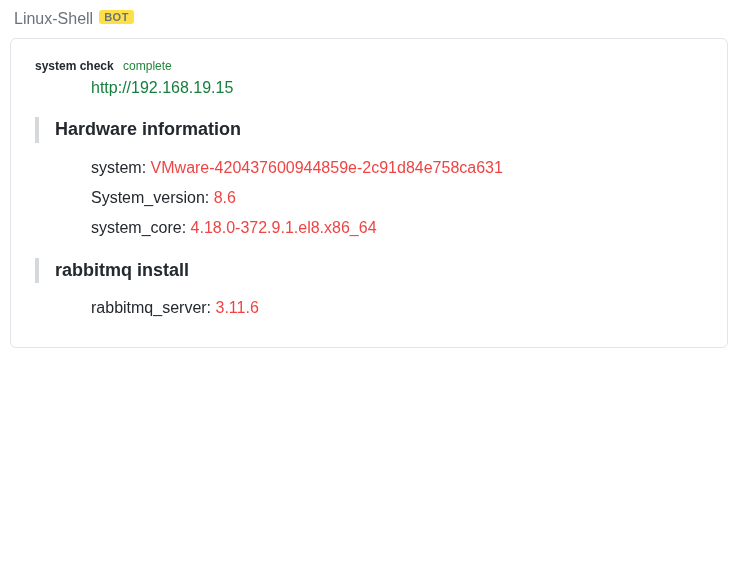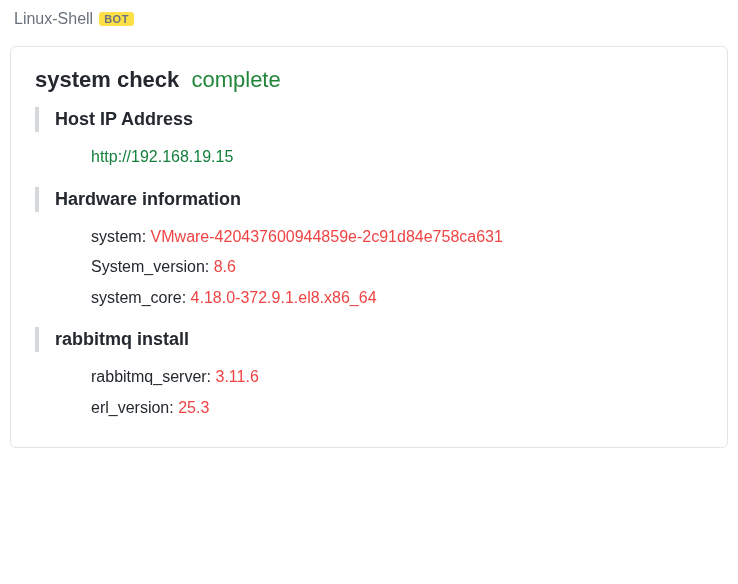--- a/index.html
+++ b/index.html
@@ -7,22 +7,22 @@
     margin: 0;
     padding: 10px;
     font-family: -apple-system, BlinkMacSystemFont, "Segoe UI", Helvetica, Arial, sans-serif;
     font-size: 16px;
     color: #24292f;
     background: #ffffff;
     width: 738px;
   }
   .header {
     display: flex;
-    align-items: center;
-    margin-bottom: 18px;
+    align-items: flex-start;
+    margin-bottom: 10px;
     padding-left: 4px;
   }
   .bot-name {
     color: #6a737d;
     font-size: 16px;
     font-weight: 400;
   }
   .bot-badge {
     display: inline-block;
     margin-left: 6px;
@@ -34,21 +34,21 @@
     border-radius: 3px;
     letter-spacing: 0.5px;
     vertical-align: middle;
   }
   .card {
     border: 1px solid #e1e4e8;
     border-radius: 6px;
     padding: 20px 24px 24px 24px;
   }
   .title-line {
-    font-size: 22px;
+    font-size: 12px;
     font-weight: 700;
   }
   .status {
     color: #22863a;
     font-weight: 400;
     margin-left: 6px;
   }
   .section-heading {
     font-size: 18px;
     font-weight: 700;
@@ -81,21 +81,20 @@
   <span class="bot-badge">BOT</span>
 </div>
 
 <div class="card">
 
   <div class="title-line">
     <span>system check</span>
     <span class="status">complete</span>
   </div>
 
-  <div class="section-heading">Host IP Address</div>
   <div class="section-body">
     <a class="link" href="#">http://192.168.19.15</a>
   </div>
 
   <div class="section-heading">Hardware information</div>
   <div class="section-body">
     <div class="kv-row">
       <span>system:</span>
       <span class="val">VMware-420437600944859e-2c91d84e758ca631</span>
     </div>
@@ -108,19 +107,15 @@
       <span class="val">4.18.0-372.9.1.el8.x86_64</span>
     </div>
   </div>
 
   <div class="section-heading">rabbitmq install</div>
   <div class="section-body">
     <div class="kv-row">
       <span>rabbitmq_server:</span>
       <span class="val">3.11.6</span>
     </div>
-    <div class="kv-row">
-      <span>erl_version:</span>
-      <span class="val">25.3</span>
-    </div>
   </div>
 
 </div>
 
 </body></html>

